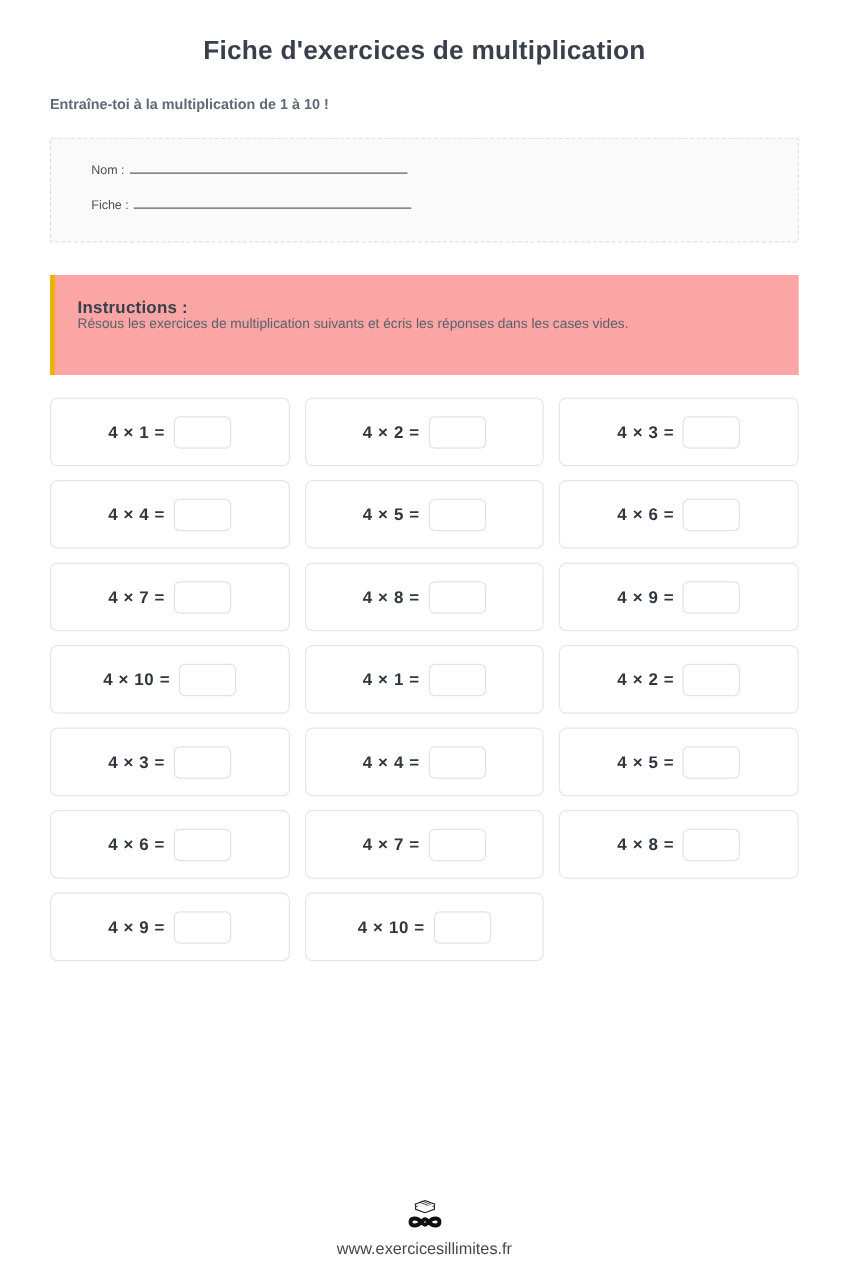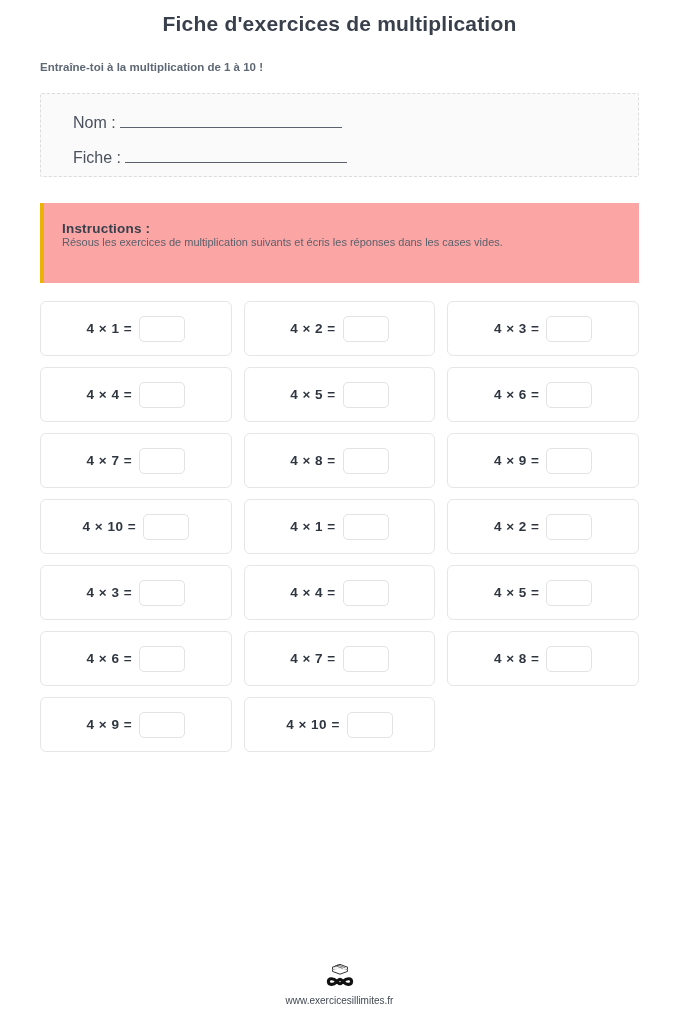--- a/index.html
+++ b/index.html
@@ -9,21 +9,21 @@
     height: 1024px;
     background: #ffffff;
     font-family: "Liberation Sans", sans-serif;
     color: #3d4450;
     overflow: hidden;
   }
 
   .sheet {
     width: 679px;
     height: 1024px;
-    padding: 8px 40px 0 40px;
+    padding: 25px 40px 0 40px;
     display: flex;
     flex-direction: column;
   }
 
   
   .title {
     text-align: center;
     font-size: 21px;
     font-weight: bold;
     letter-spacing: 0.2px;
@@ -44,21 +44,21 @@
     border: 1px dashed #dcdcdc;
     background: #fafafa;
     border-radius: 2px;
     height: 84px;
     padding: 20px 0 0 32px;
   }
 
   .idrow {
     display: flex;
     align-items: baseline;
-    font-size: 16px;
+    font-size: 10px;
     color: #4a515c;
     margin-bottom: 17px;
   }
 
   .idlabel { white-space: pre; }
 
   .idline {
     display: inline-block;
     width: 222px;
     border-bottom: 1.4px solid #5a616c;
@@ -130,21 +130,21 @@
     padding-bottom: 18px;
     display: flex;
     flex-direction: column;
     align-items: center;
   }
 
   .logo { display: block; }
 
   .footer-url {
     margin-top: 6px;
-    font-size: 10px;
+    font-size: 13px;
     color: #424852;
   }
 </style>
 </head>
 <body>
 
 <div class="sheet">
 
   <div class="title">Fiche d'exercices de multiplication</div>
   <div class="subtitle">Entraîne-toi à la multiplication de 1 à 10 !</div>

